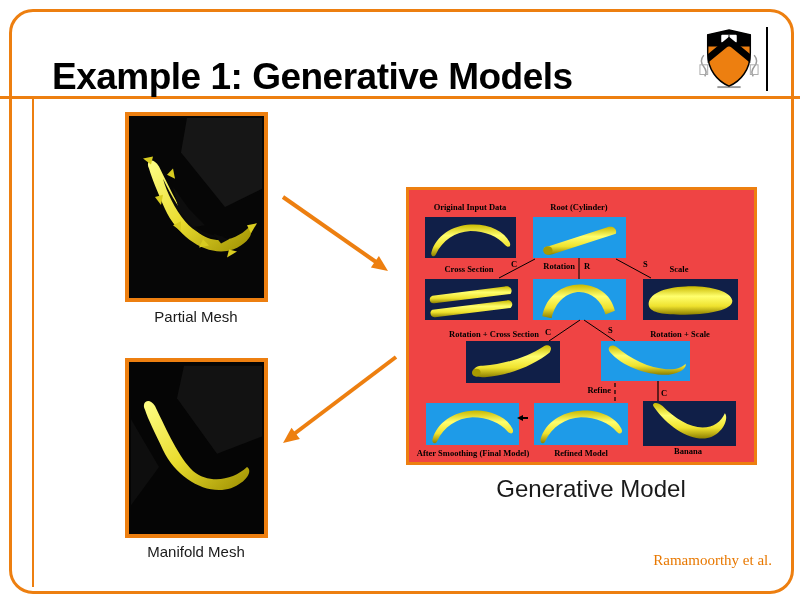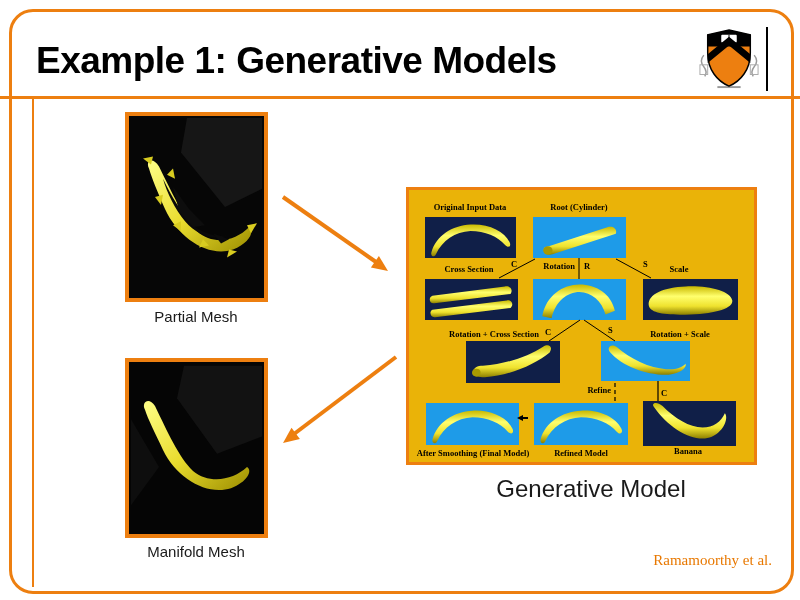--- a/index.html
+++ b/index.html
@@ -12,40 +12,40 @@
     position:absolute;left:9px;top:9px;width:779px;height:579px;
     border:3px solid #ED7F10;border-radius:24px;pointer-events:none;
   }
   .title-rule{position:absolute;left:0;top:96px;width:800px;height:3px;background:#ED7F10;}
   .left-rule{position:absolute;left:32px;top:98px;width:2px;height:489px;background:#ED7F10;}
   .crest-rule{position:absolute;left:766px;top:27px;width:2px;height:64px;background:#000;}
   .crest{position:absolute;left:698px;top:26px;width:62px;height:66px;}
   .crest svg{width:100%;height:100%;display:block;}
   
   .slide-title{
-    position:absolute;left:36px;top:40px;margin:0;font-size:37px;font-weight:bold;
+    position:absolute;left:36px;top:40px;margin:16px;font-size:37px;font-weight:bold;
     color:#000;letter-spacing:-0.5px;white-space:nowrap;
   }
   
   .mesh-figure{
     position:absolute;box-sizing:border-box;border:4px solid #ED7F10;background:#060606;overflow:hidden;
   }
   #fig-partial{left:125px;top:112px;width:143px;height:190px;}
   #fig-manifold{left:125px;top:358px;width:143px;height:180px;}
   .mesh-figure svg{width:100%;height:100%;display:block;}
   .mesh-label{
     position:absolute;left:76px;width:240px;text-align:center;color:#1a1a1a;
     font-size:15px;line-height:1.1;
   }
   #label-partial{top:309px;}
   #label-manifold{top:544px;}
   
   .diagram-box{
     position:absolute;left:406px;top:187px;width:351px;height:278px;box-sizing:border-box;
-    border:3px solid #ED7F10;background:#eab308;
+    border:3px solid #ED7F10;background:#ef4444;
   }
   .diagram-inner{position:absolute;left:0;top:0;right:0;bottom:0;}
   .tile{position:absolute;}
   .tile.blue{background:#1E9BE8;}
   .tile.navy{background:#101F48;}
   .tile svg{width:100%;height:100%;display:block;}
   .dlabel,.elabel{
     position:absolute;font-family:"Liberation Serif",serif;font-weight:bold;
     font-size:8.5px;line-height:1.05;color:#000;white-space:nowrap;
   }

